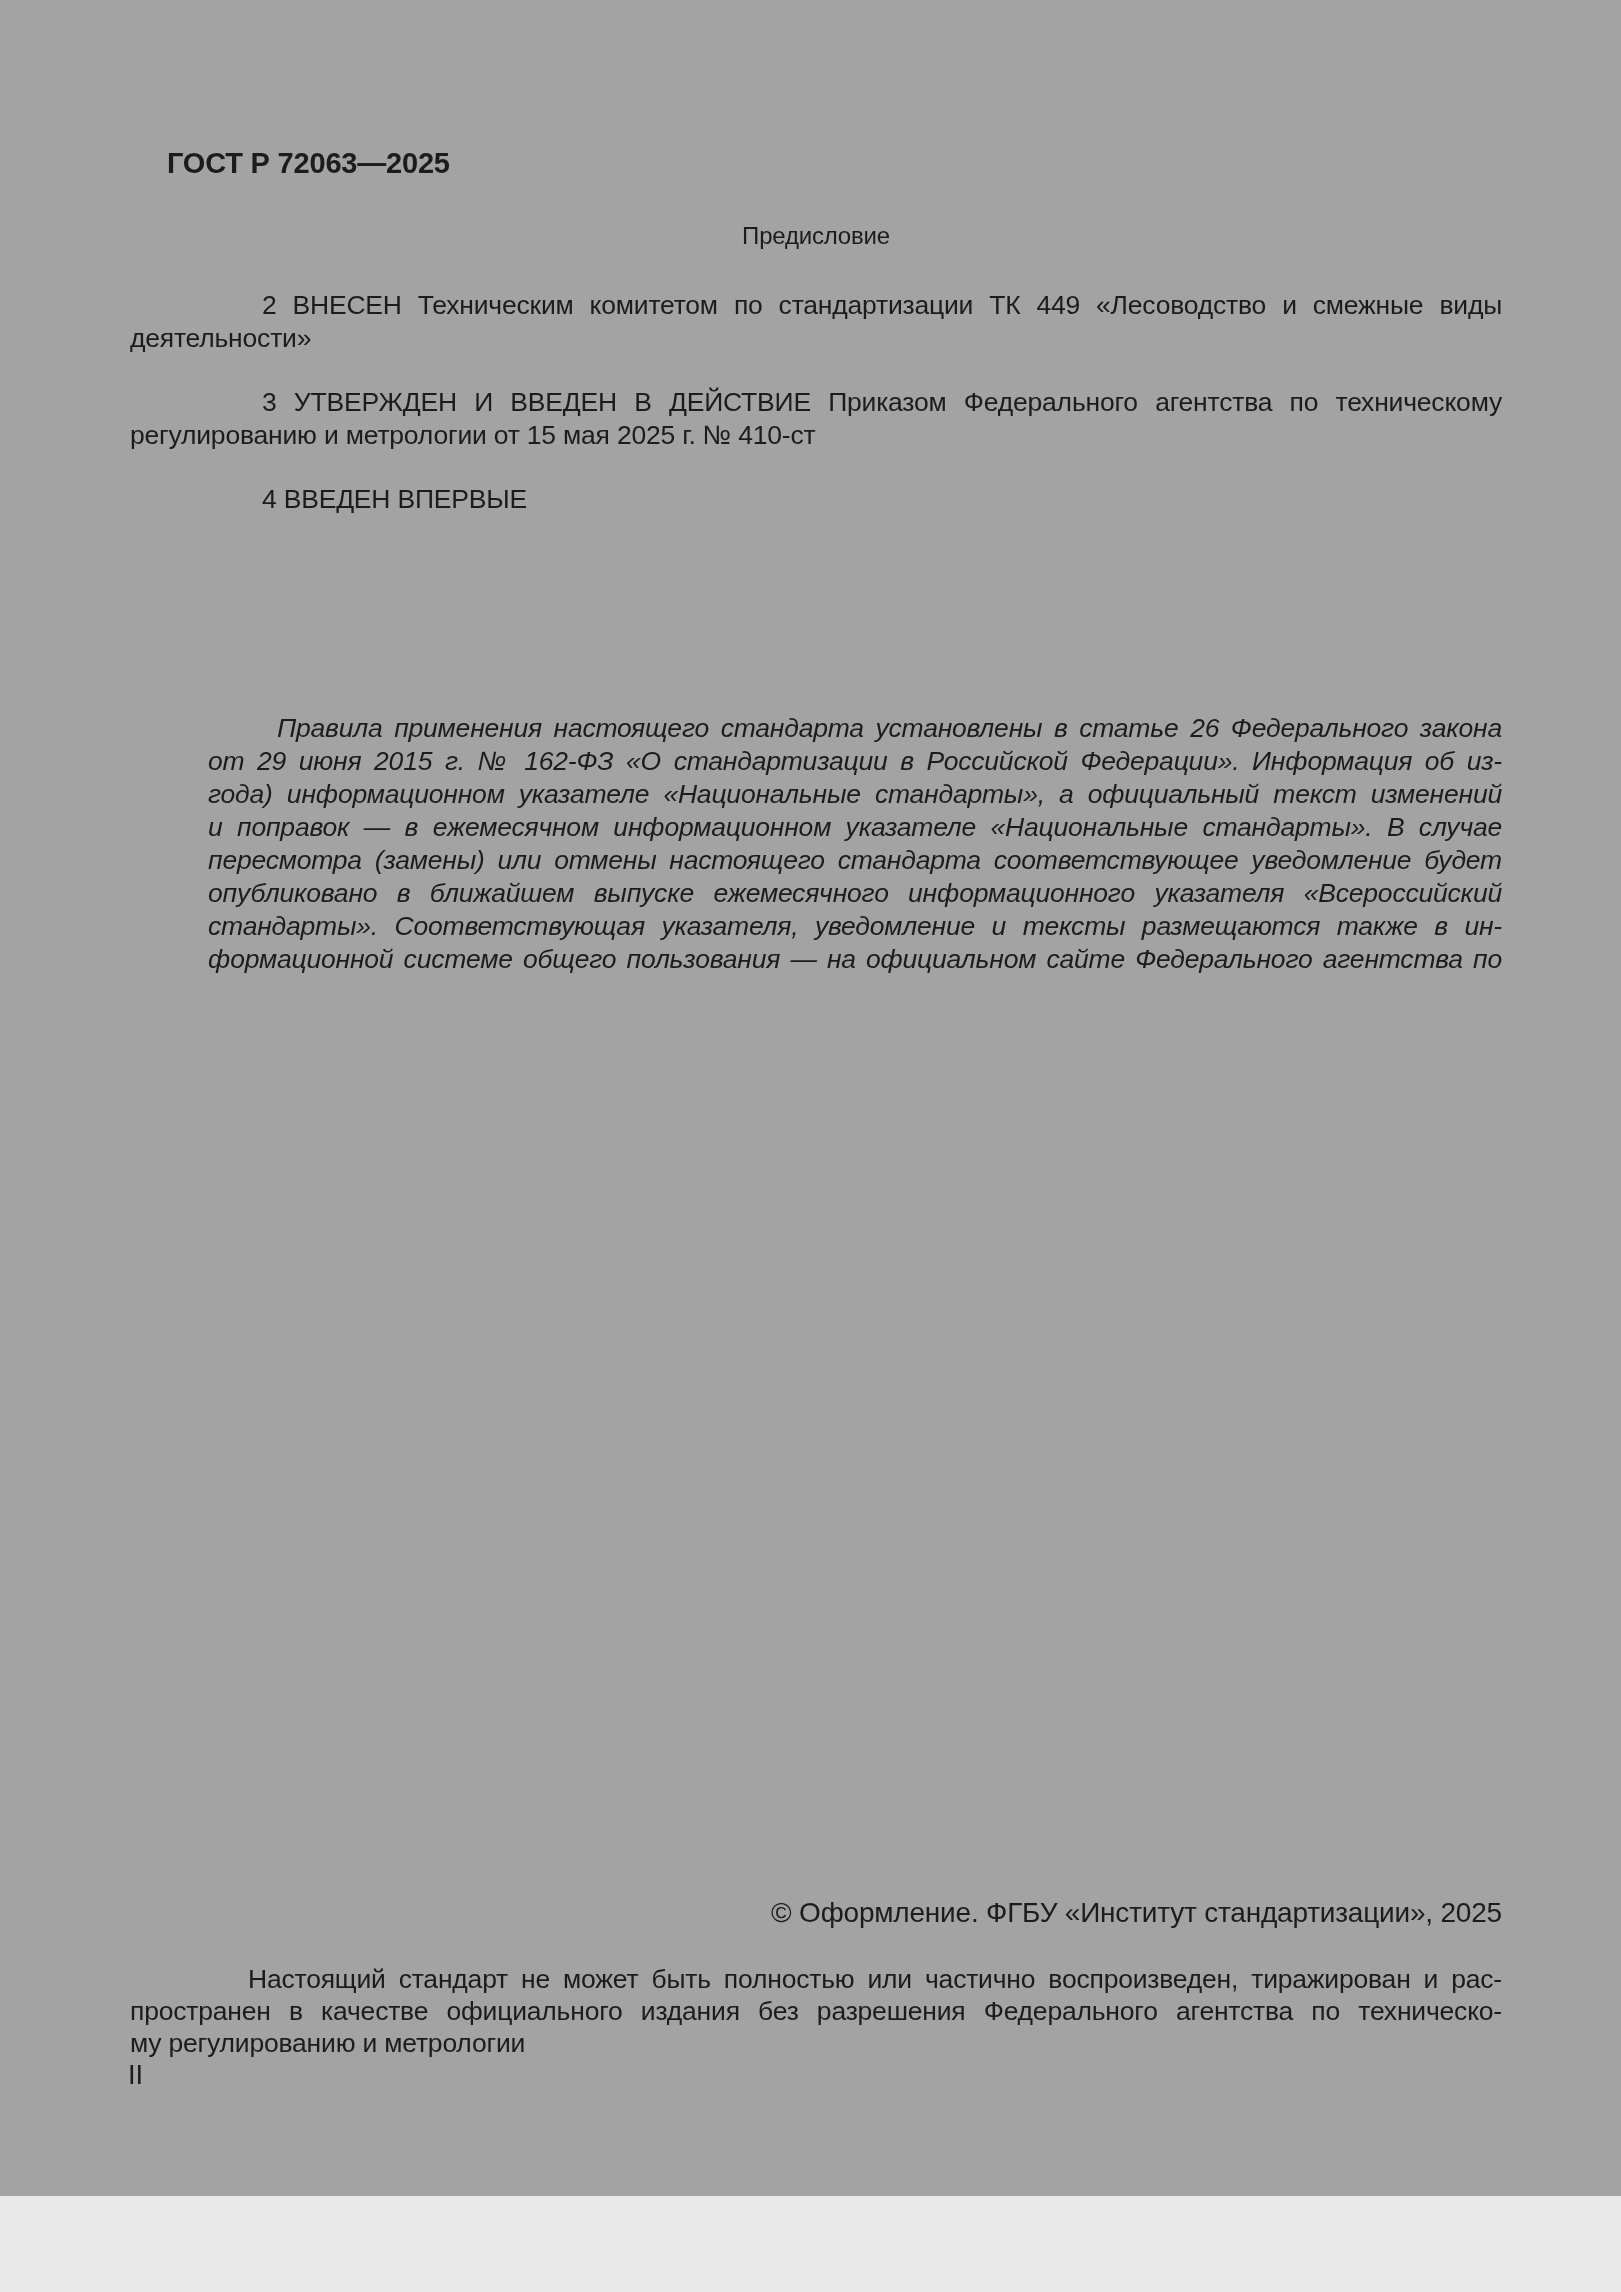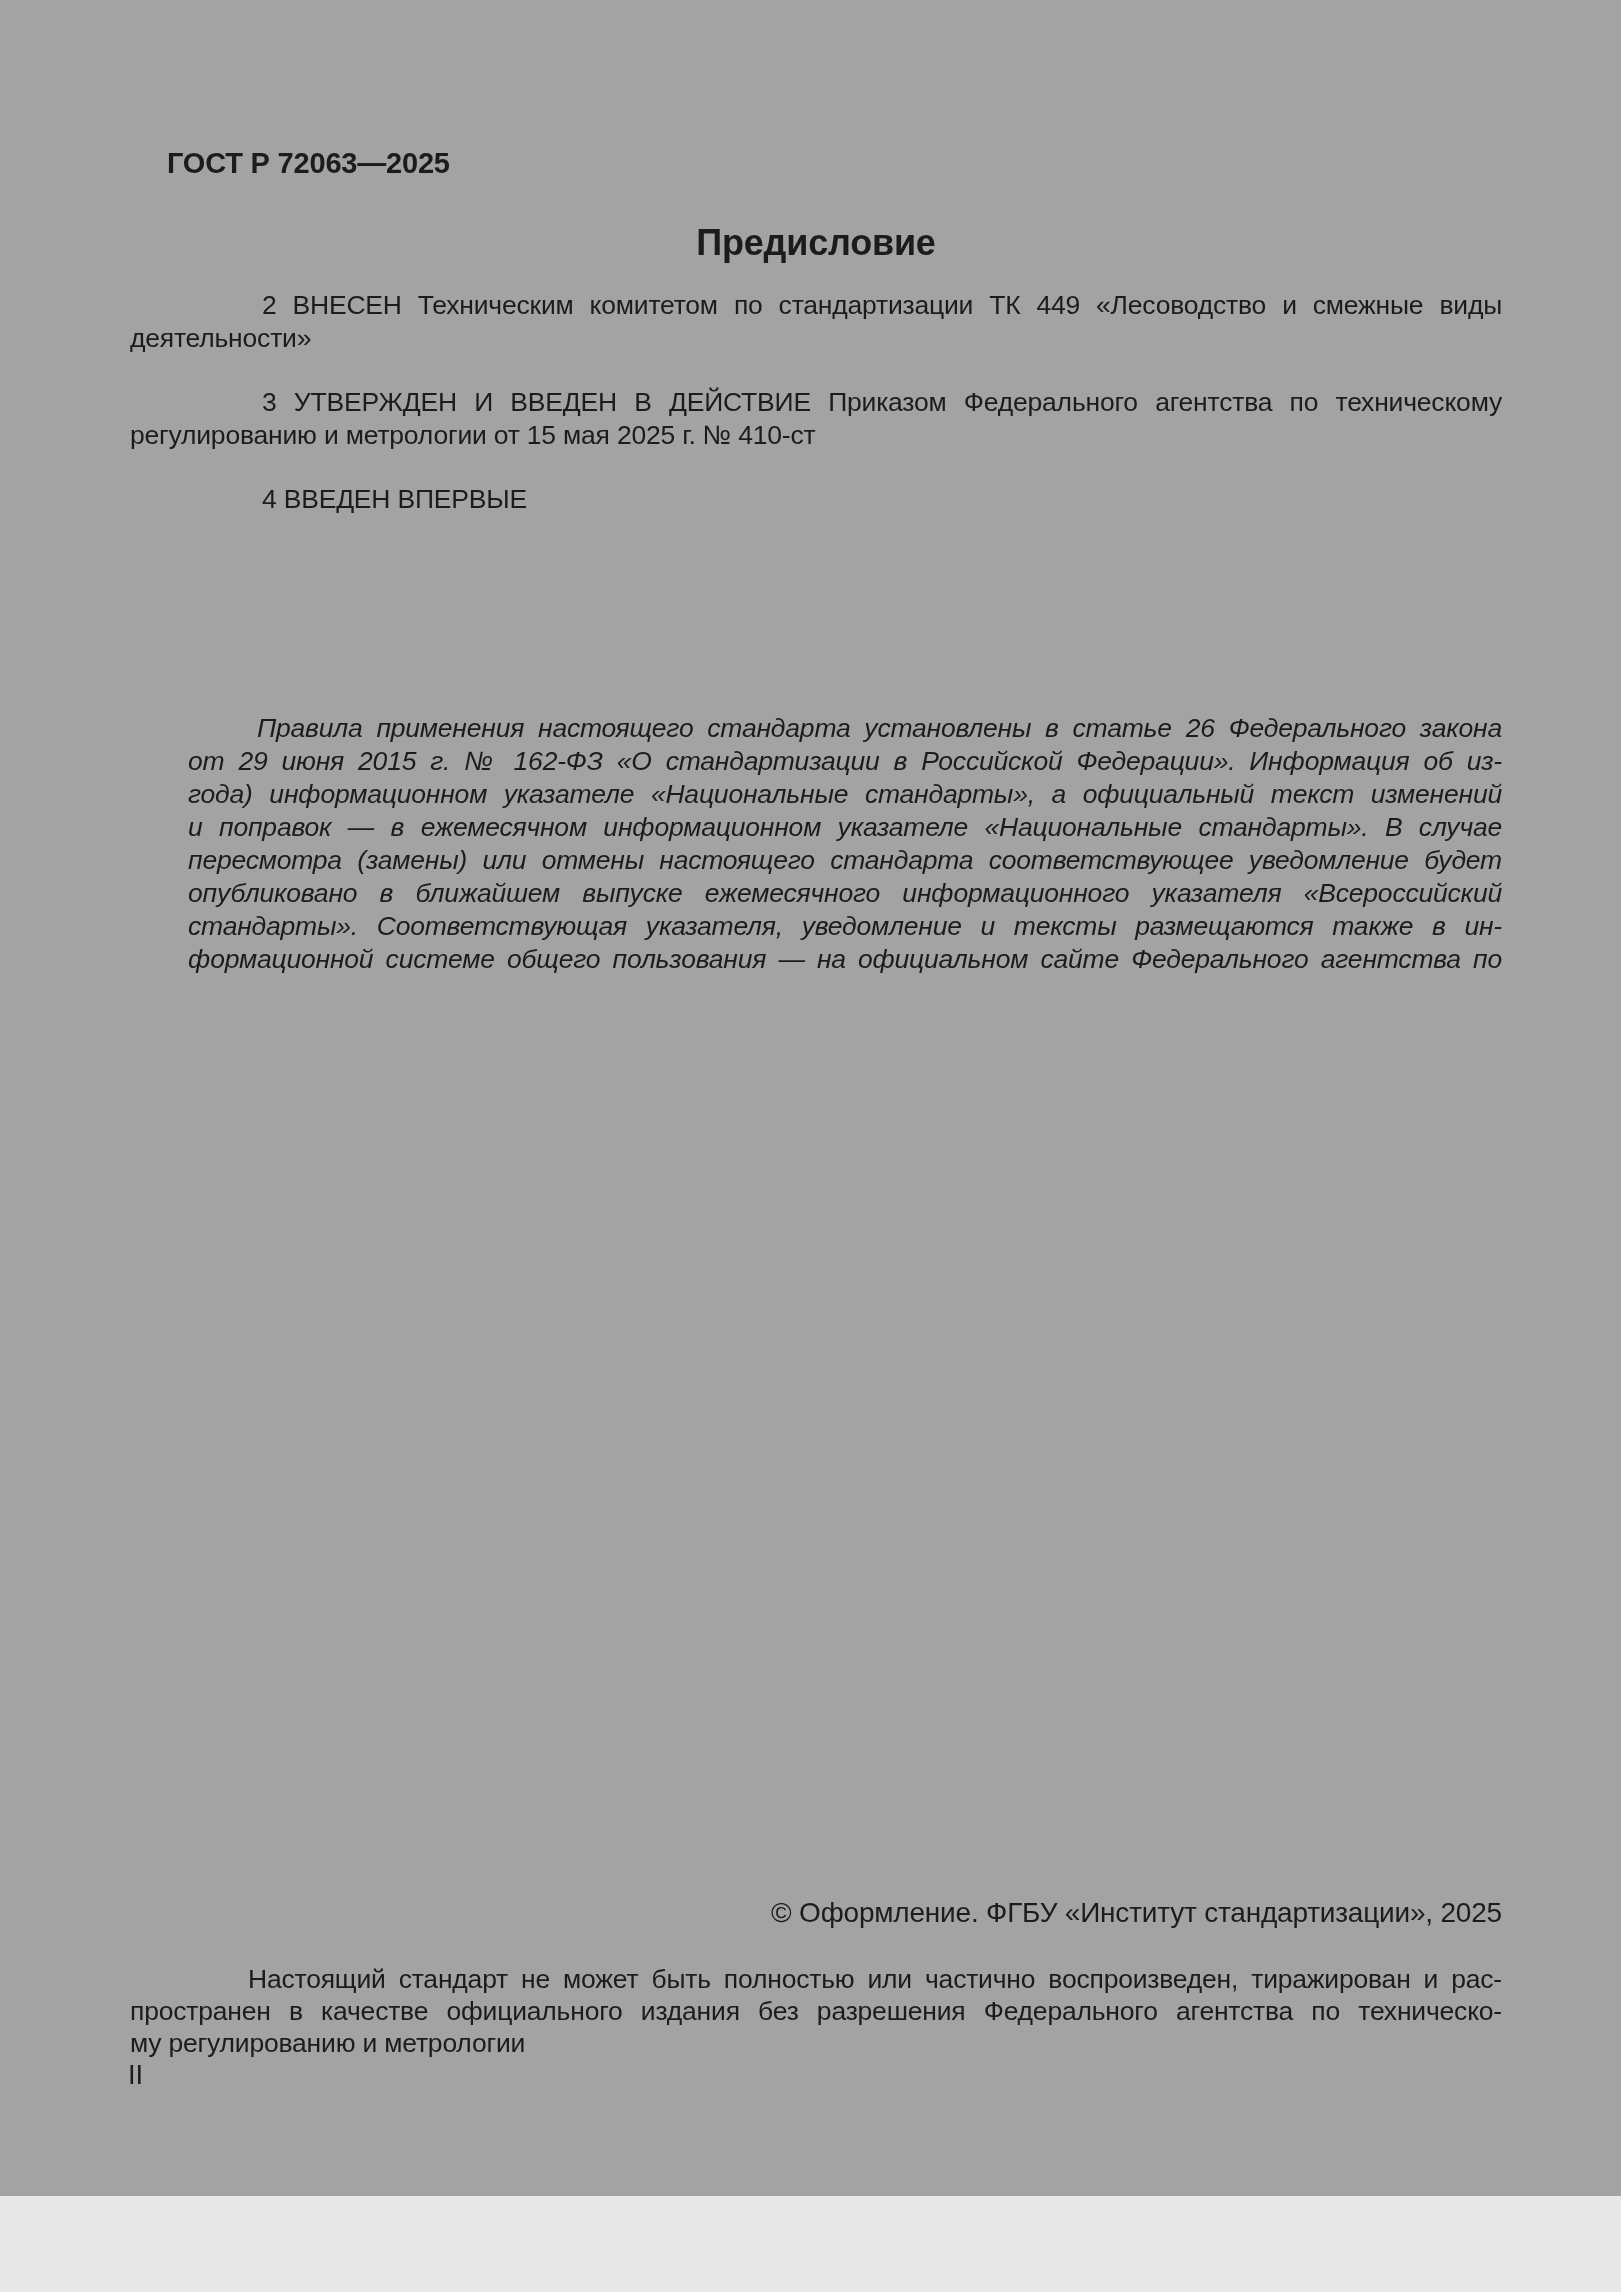--- a/index.html
+++ b/index.html
@@ -19,39 +19,39 @@
     left: 167px; top: 147px;
     font-size: 29px;
     font-weight: bold;
     white-space: nowrap;
   }
   .doc-title {
     position: absolute;
     left: 130px; top: 222px;
     width: 1372px;
     text-align: center;
-    font-size: 36px;
-    font-weight: bold;
+    font-size: 24px;
+    font-weight: normal;
   }
   .paras {
     position: absolute;
     left: 130px; top: 289px;
     width: 1372px;
     font-size: 26.5px;
   }
   .para { margin-bottom: 31px; }
   .para .line { height: 33px; line-height: 33px; overflow: hidden; }
   .legal-notice {
     position: absolute;
     left: 188px; top: 712px;
     width: 1314px;
     font-size: 26.5px;
     font-style: italic;
   }
-  .legal-notice .line { height: 33px; line-height: 33px; overflow: hidden; }
+  .legal-notice .line { height: 33px; line-height: 33px; overflow: hidden; margin-left: 20px; }
   .copyright {
     position: absolute;
     left: 130px; top: 1897px;
     width: 1372px;
     text-align: right;
     font-size: 28px;
     white-space: nowrap;
   }
   .repro-notice {
     position: absolute;

